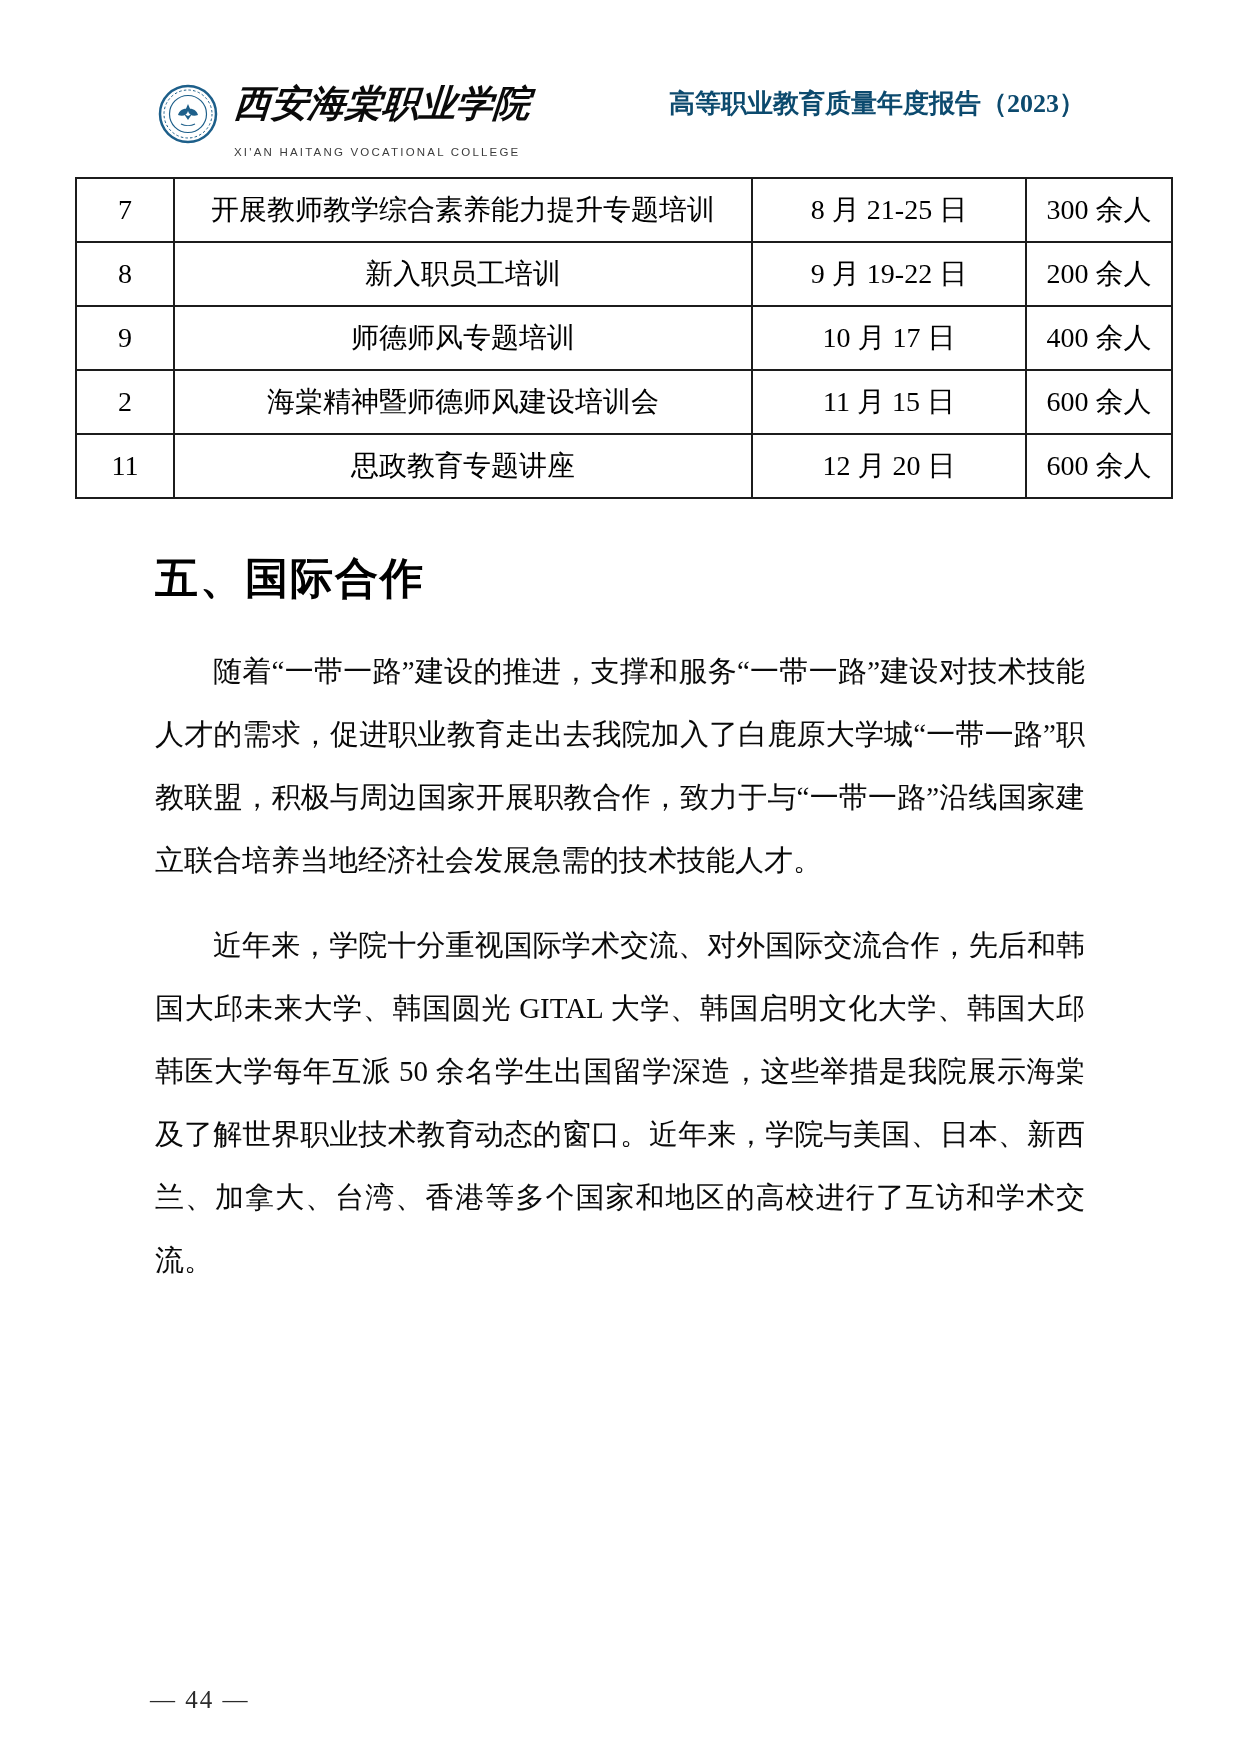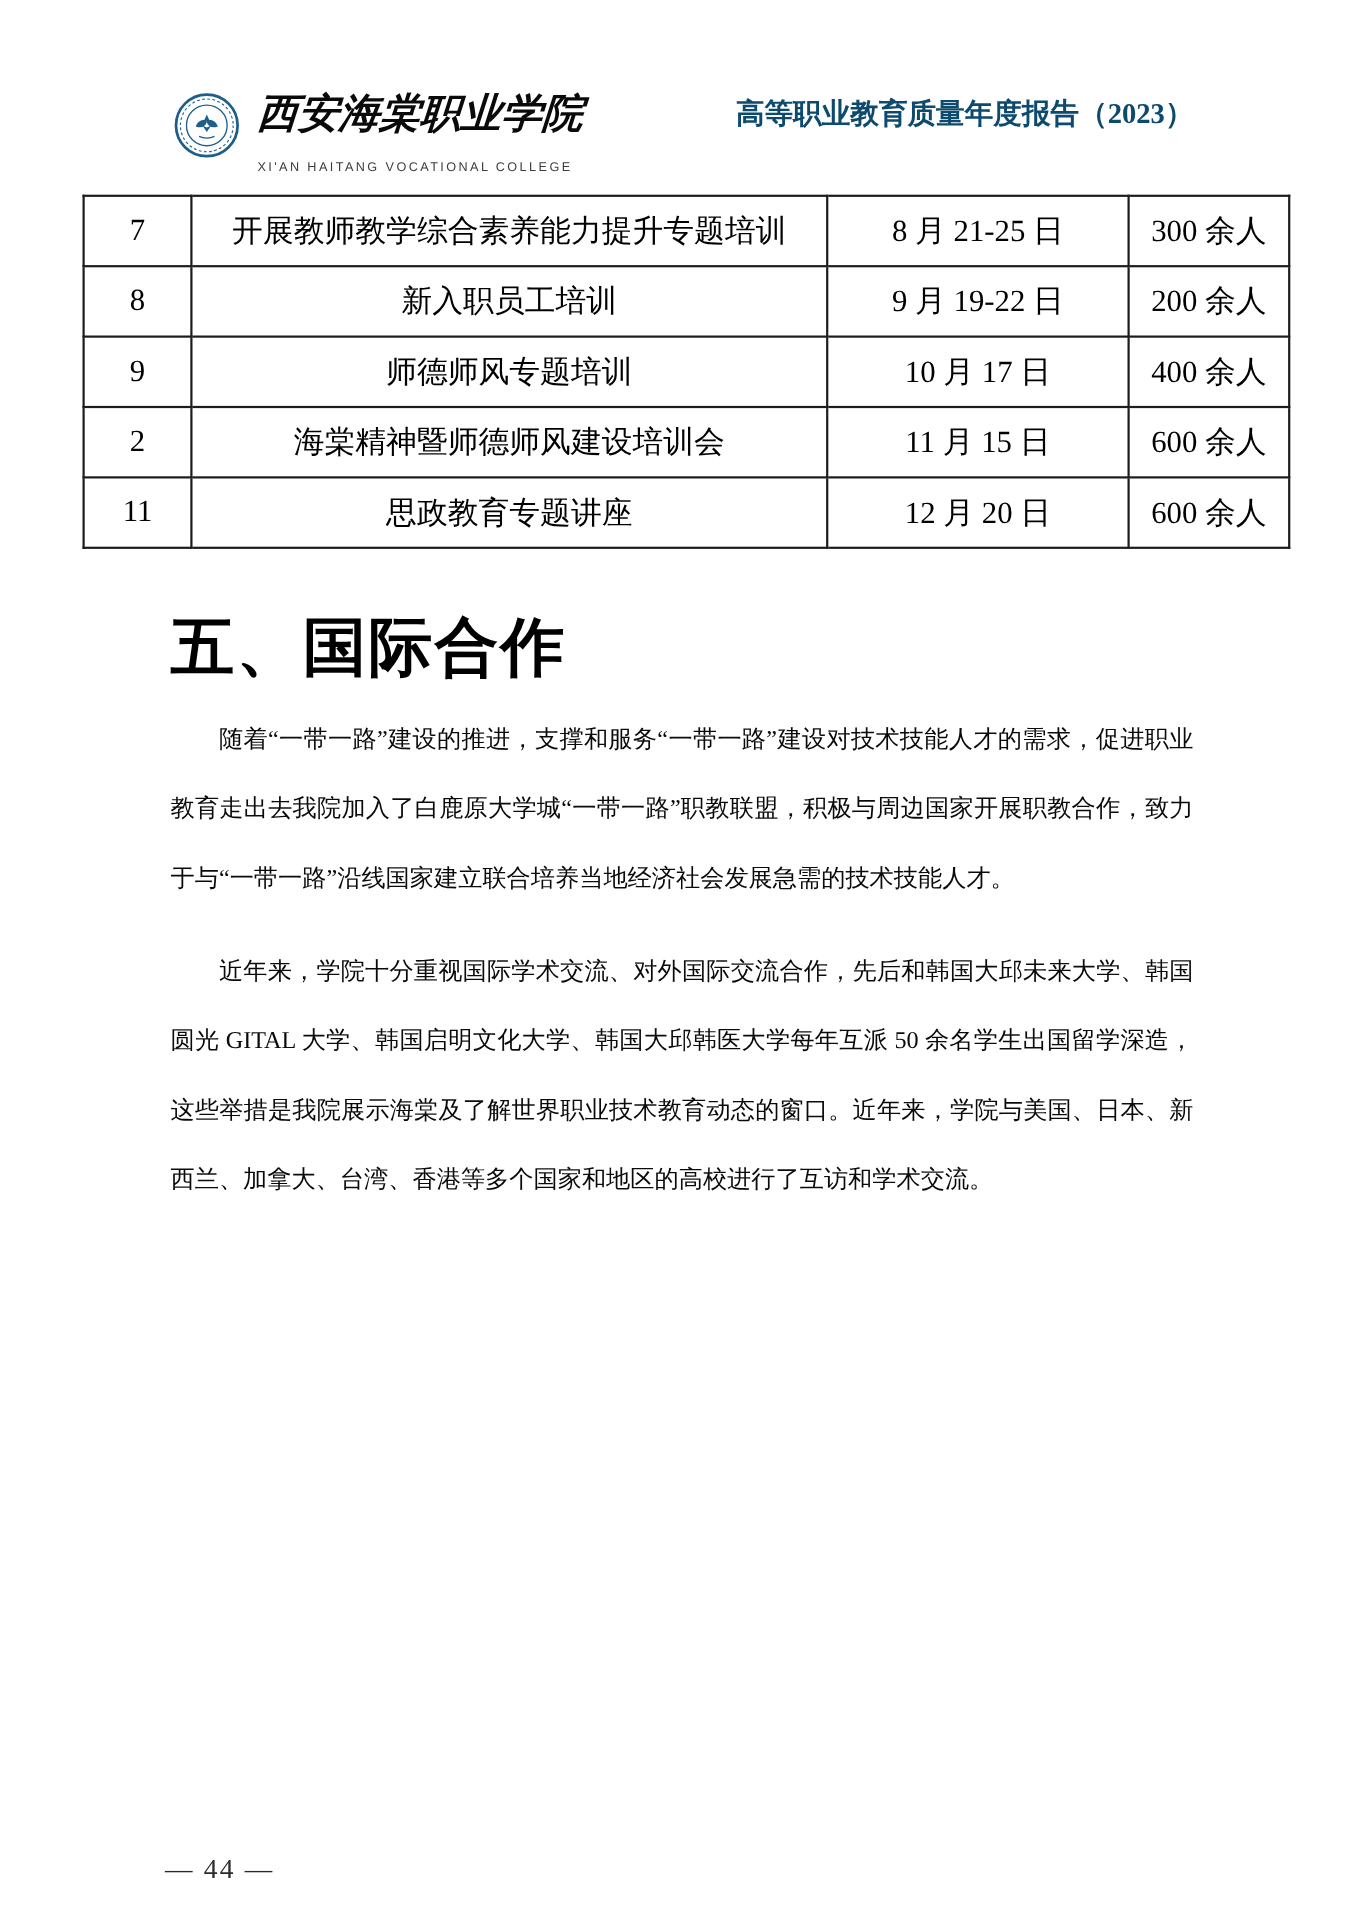--- a/index.html
+++ b/index.html
@@ -47,28 +47,28 @@
   }
   .col-no    { width:98px;  }
   .col-act   { width:578px; }
   .col-date  { width:274px; }
   .col-count { width:146px; }
 
   
   .section-heading {
     position:absolute; left:155px; top:550px;
     font-family:"Liberation Sans", sans-serif;
-    font-size:58px; font-weight:700; letter-spacing:2px;
+    font-size:43px; font-weight:700; letter-spacing:2px;
     color:#000;
   }
   .body-text {
     position:absolute; left:155px; top:640px; width:930px;
   }
   .body-text p {
-    margin:0; font-size:22px; line-height:63px;
+    margin:0; font-size:29px; line-height:63px;
     text-align:justify; text-justify:inter-ideograph;
     text-indent:2em; color:#0a0a0a;
   }
   .body-text p + p { margin-top:22px; }
 
   
   .page-number {
     position:absolute; left:150px; top:1686px;
     font-size:25px; color:#2b2b2b; letter-spacing:2px; white-space:nowrap;
   }

